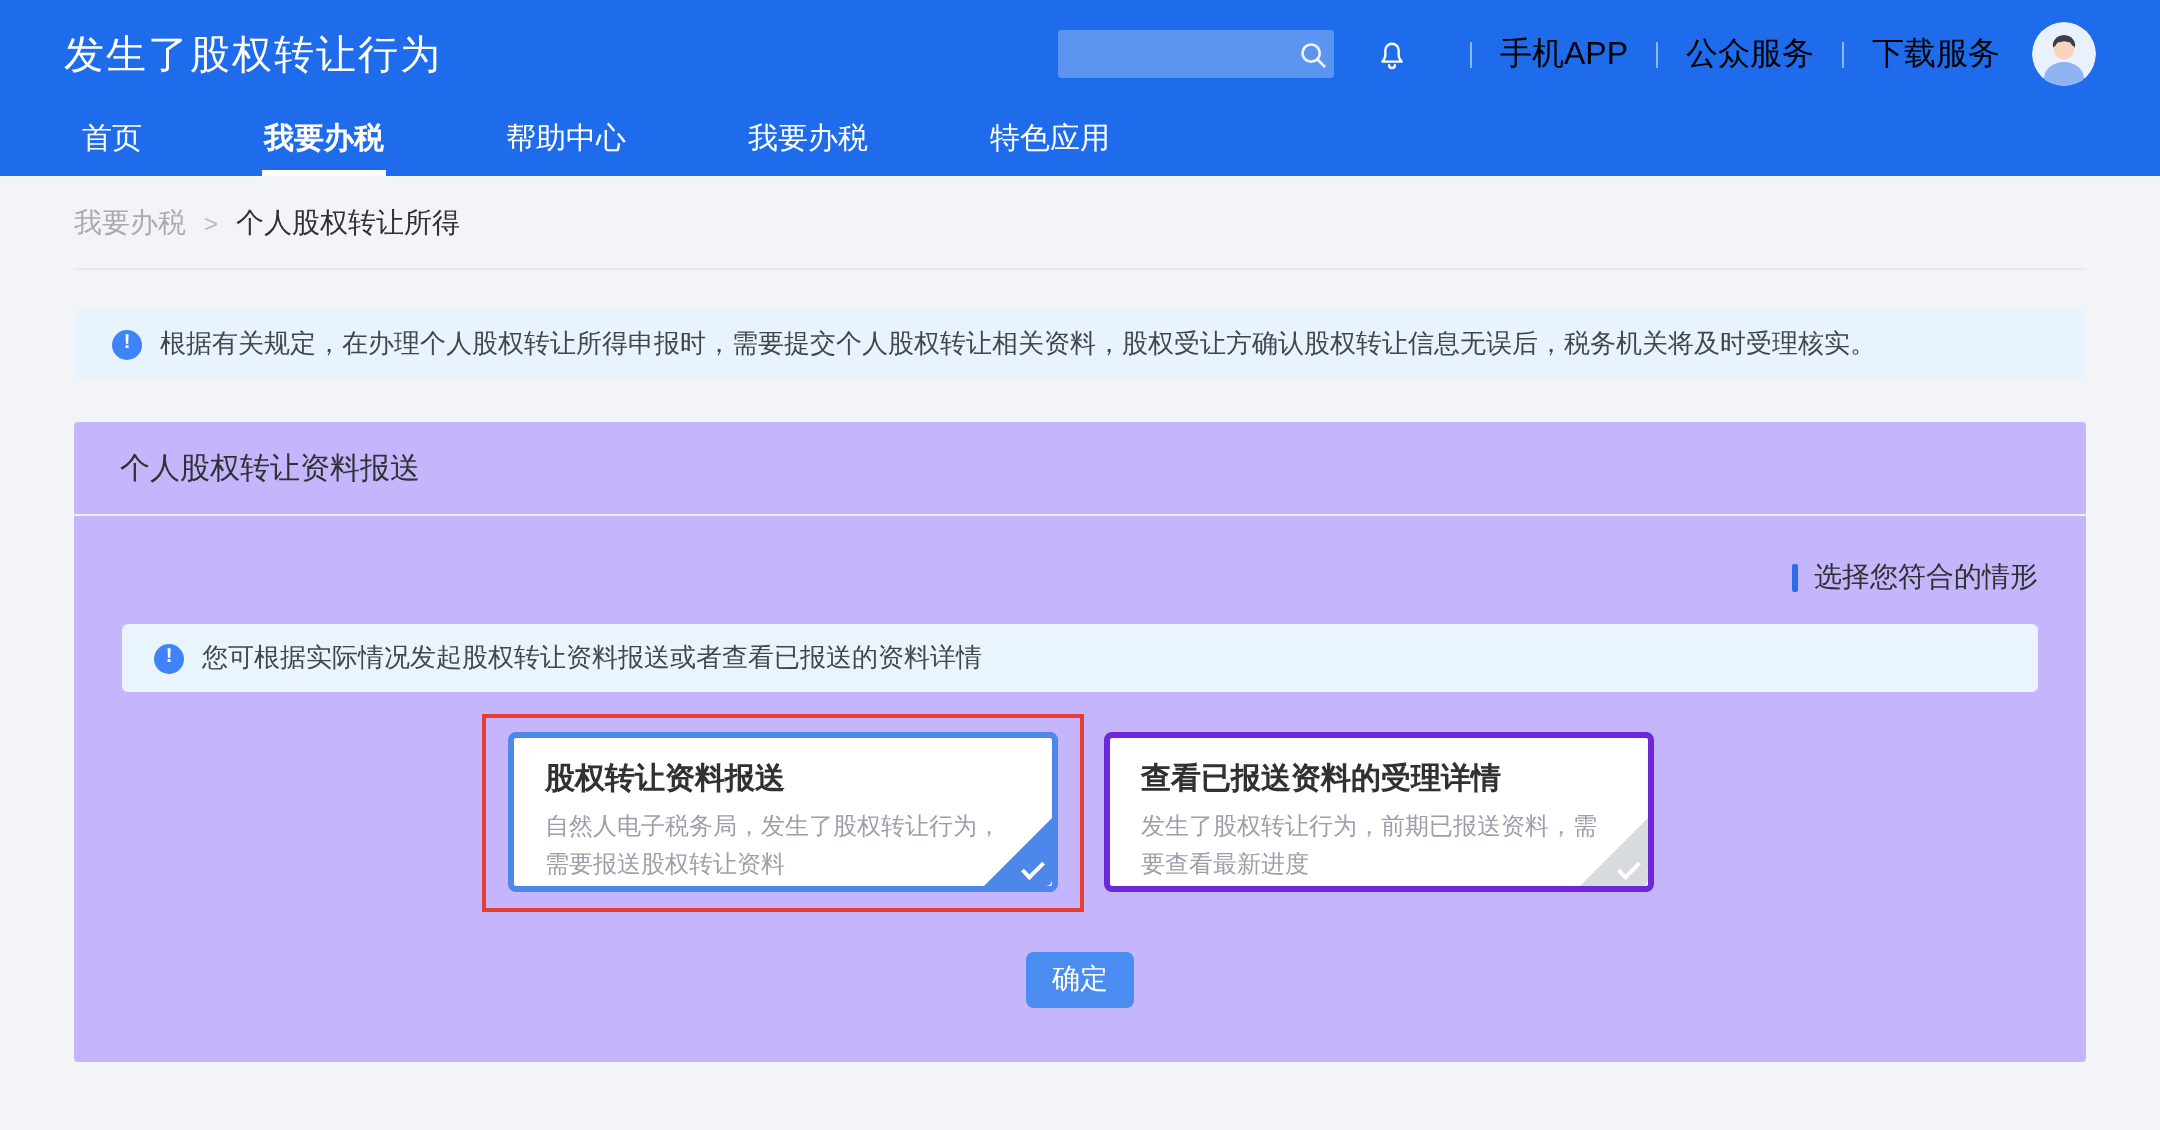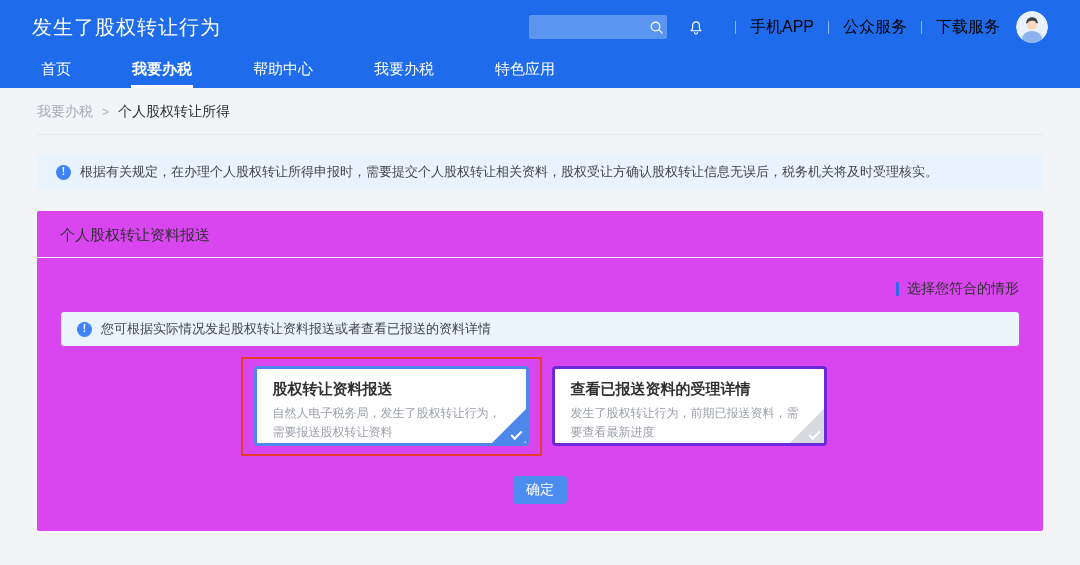--- a/index.html
+++ b/index.html
@@ -45,21 +45,21 @@
   .banner {
     margin:20px 37px 0; height:34px; background:#e8f3fd; border-radius:3px;
     display:flex; align-items:center; padding:0 19px; font-size:13px; color:#42464d;
   }
   .info-icon {
     width:15px; height:15px; border-radius:50%; background:#3e83f8; color:#fff;
     font-size:10px; font-weight:700; display:flex; align-items:center; justify-content:center;
     margin-right:9px; flex:none; line-height:1;
   }
   
-  .card { margin:22px 37px 0; background:#d946ef; border-radius:2px; height:320px; }
+  .card { margin:22px 37px 0; background:#c4b5fd; border-radius:2px; height:320px; }
   .card-header {
     height:47px; line-height:47px; padding:0 23px; font-size:15px; color:#303133;
     border-bottom:1px solid #eef0f4;
   }
   .card-body { padding:22px 24px 0; }
   .section-title { display:flex; align-items:center; font-size:14px; color:#303133;justify-content:flex-end; }
   .section-bar { width:3px; height:14px; background:#2e6be6; margin-right:8px; border-radius:1px; }
   .notice {
     margin-top:14px; height:34px; background:#e9f4fd; border-radius:3px;
     display:flex; align-items:center; padding:0 16px; font-size:13px; color:#42464d;

